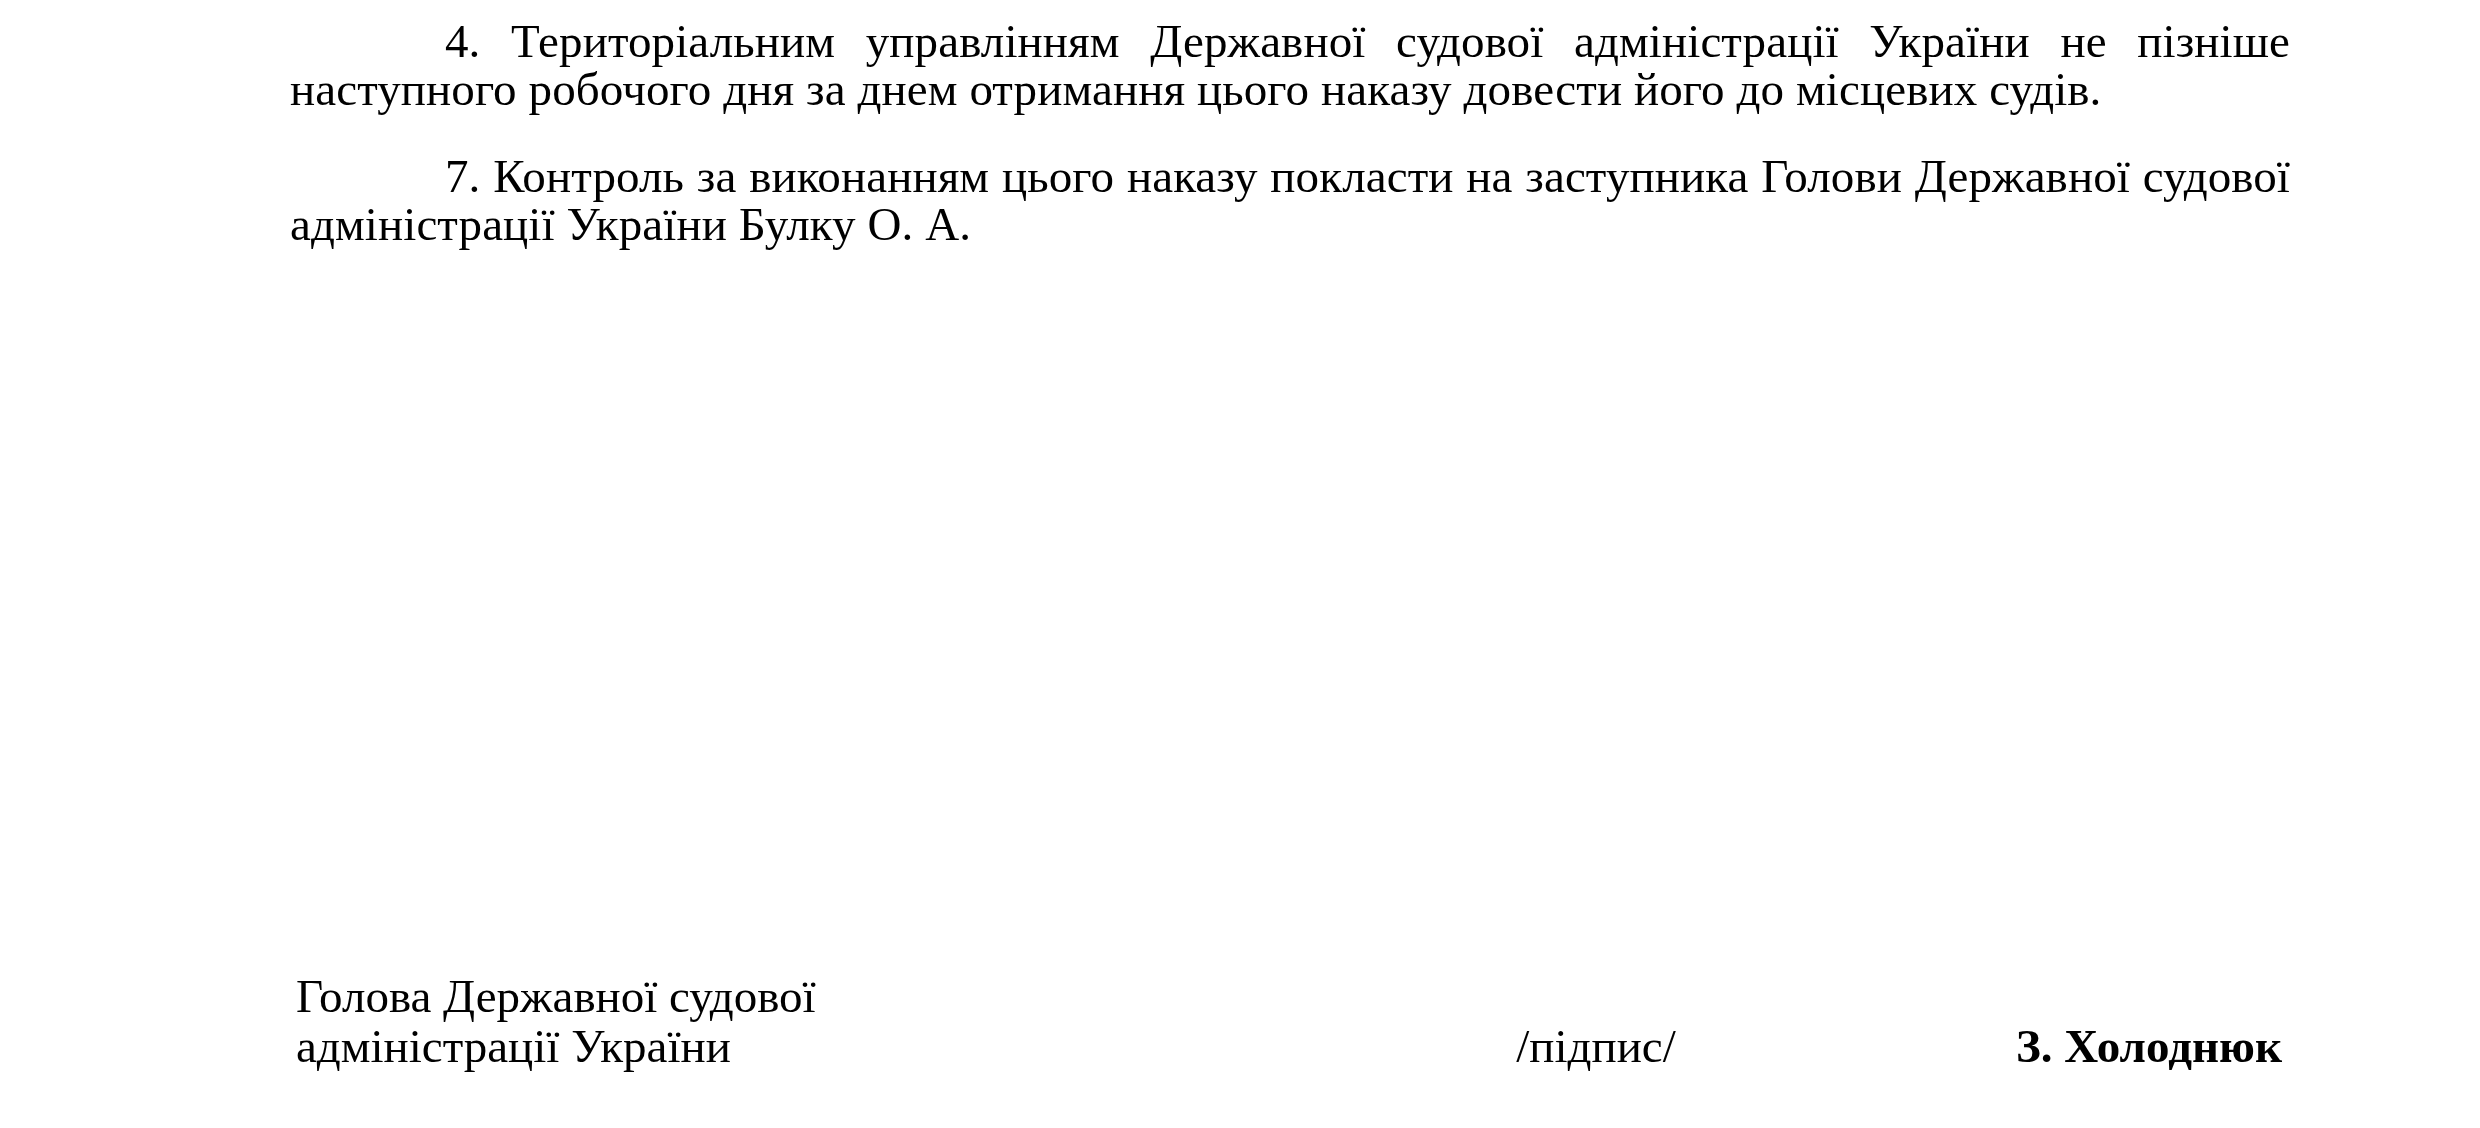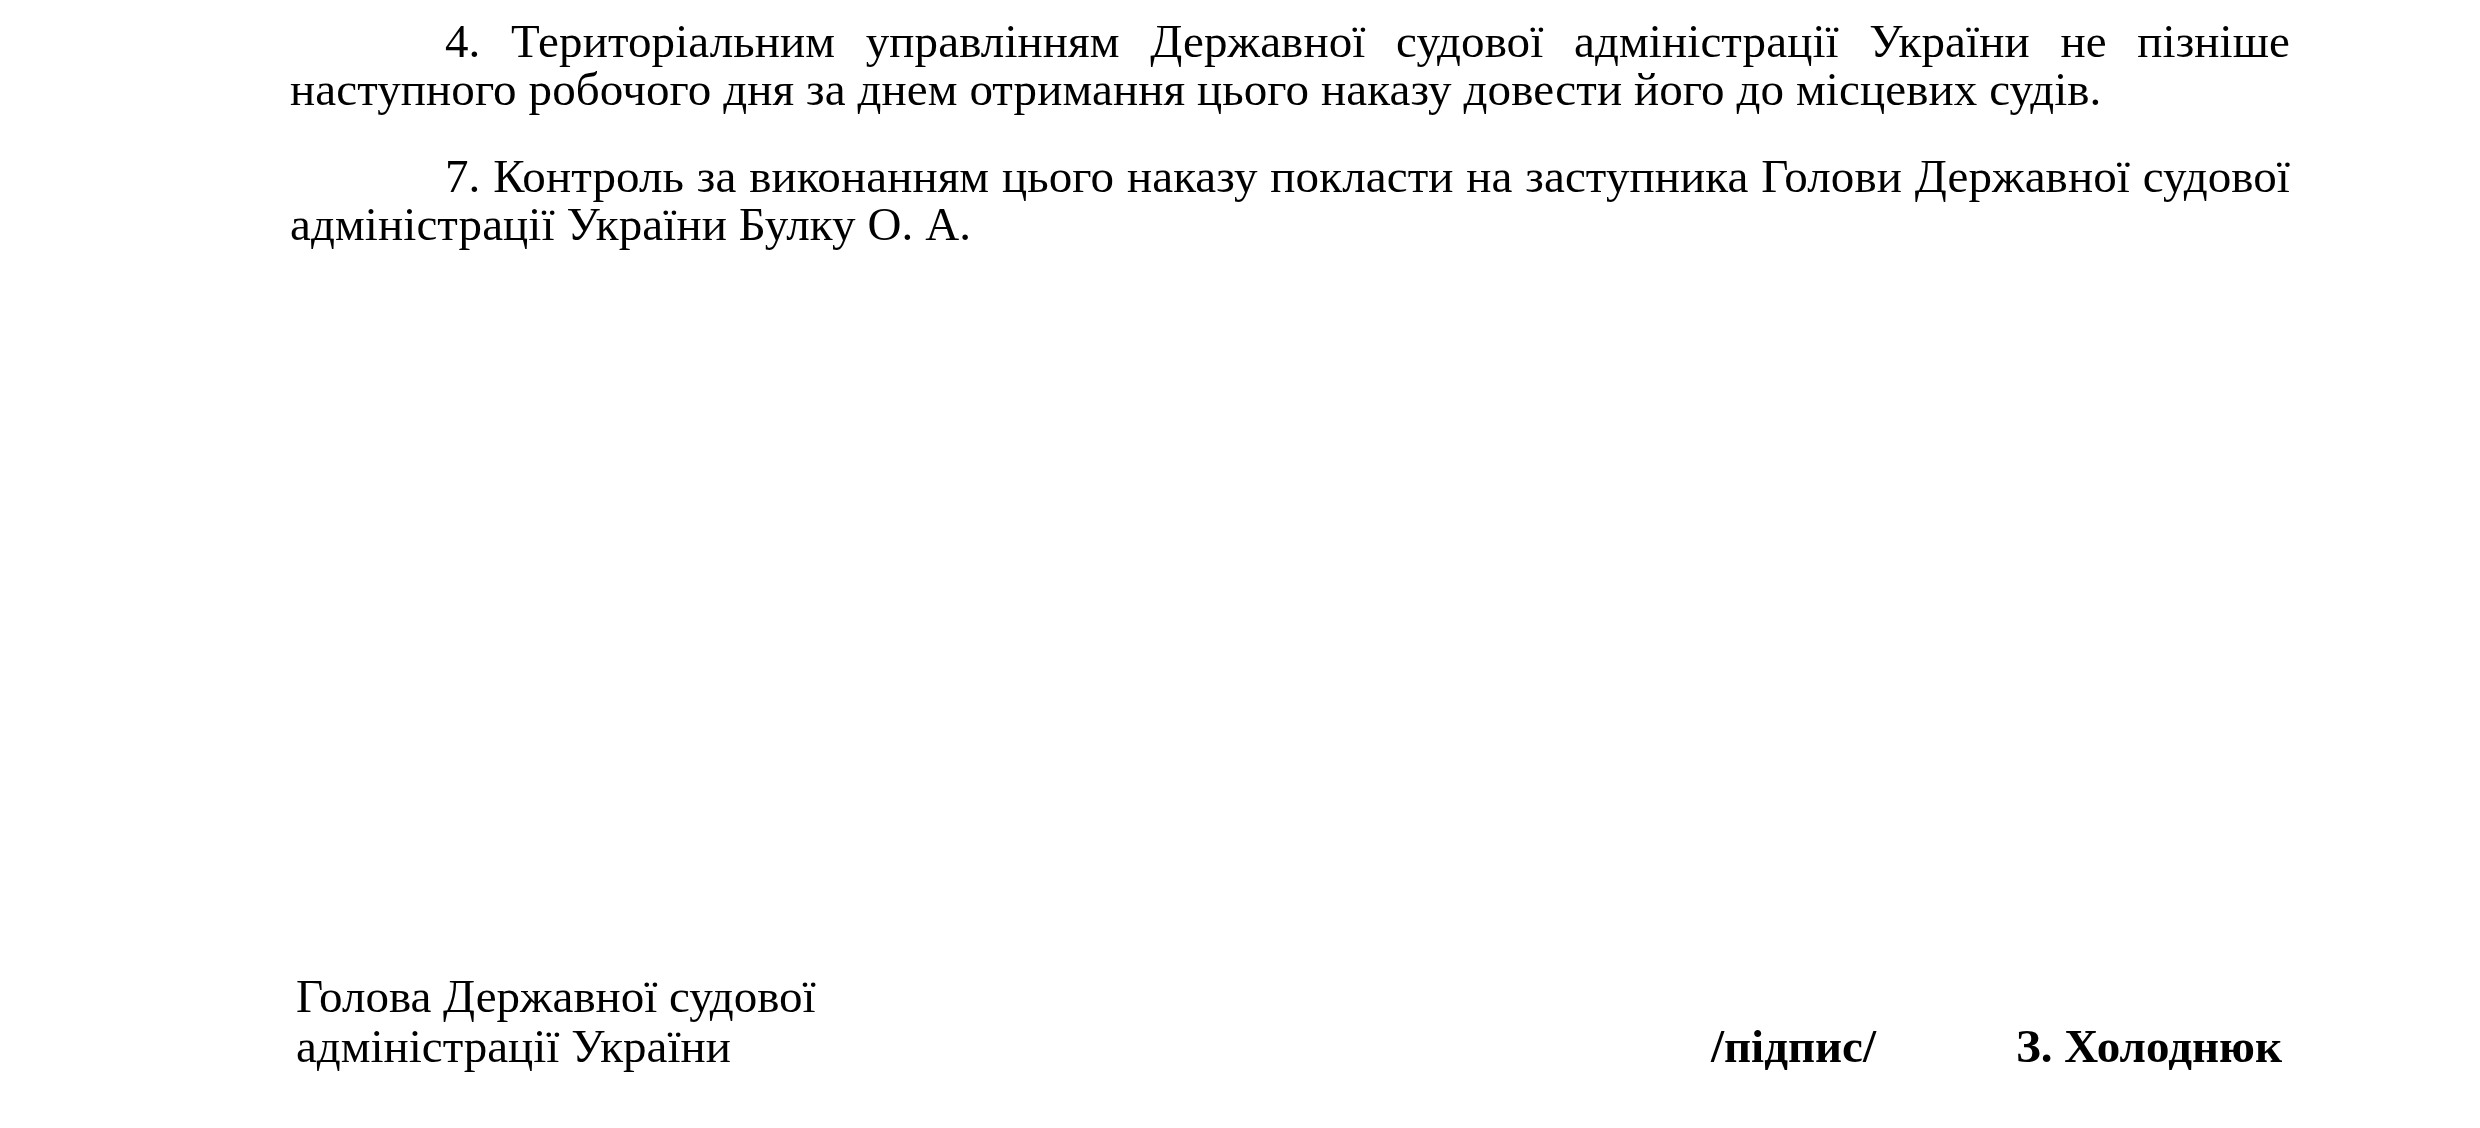--- a/index.html
+++ b/index.html
@@ -52,23 +52,22 @@
     align-items: flex-end;
     font-size: 47px;
     line-height: 1.06;
   }
   .sig-title {
     width: 980px;
     white-space: pre-line;
   }
   .sig-mark {
     width: 560px;
-    text-align: right;
+    text-align: center;
     padding-left: 40px;
-    font-weight: bold;
   }
   .sig-name {
     flex: 1;
     text-align: right;
     font-weight: bold;
     padding-right: 14px;
   }
 </style>
 </head>
 <body>

